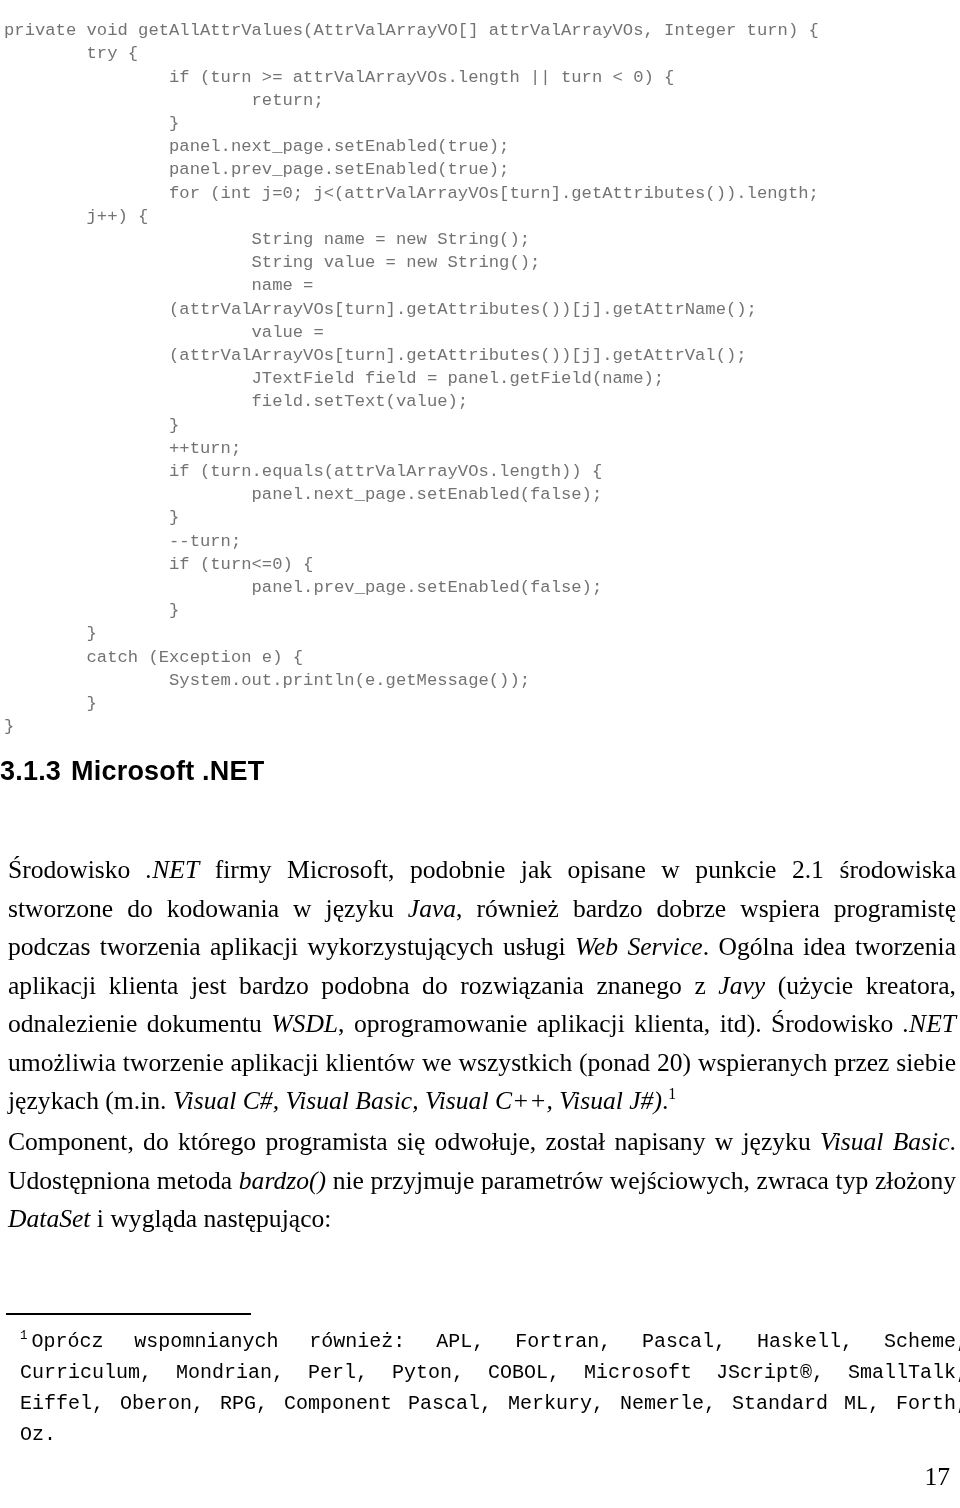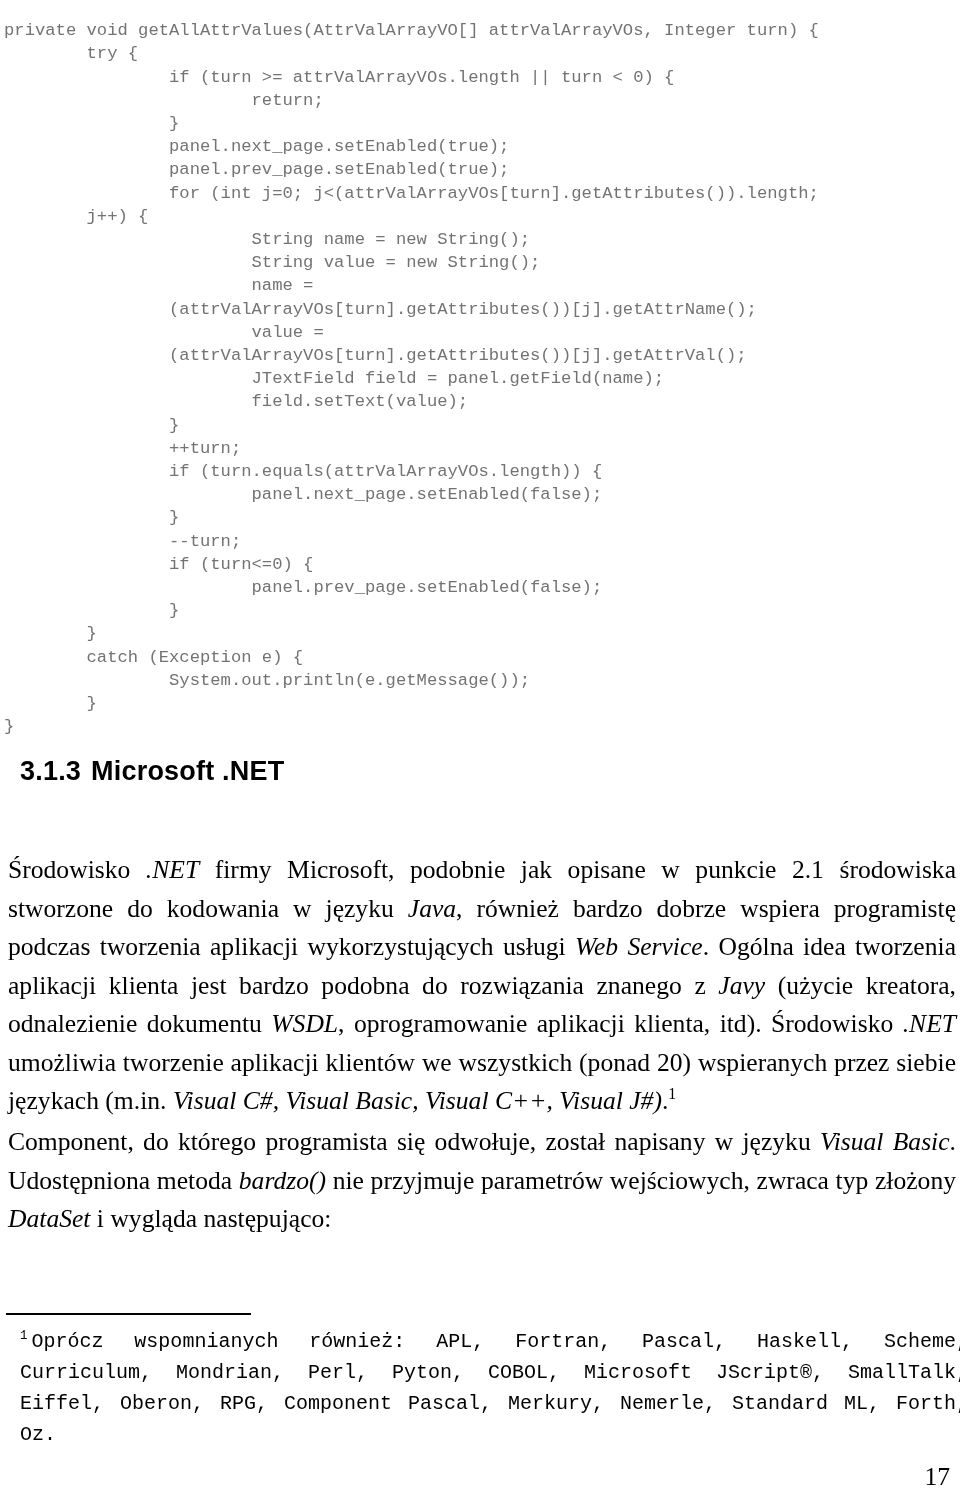--- a/index.html
+++ b/index.html
@@ -37,21 +37,21 @@
     color: #737373;
   }
   .code-line {
     white-space: pre;
     min-height: 23.2px;
   }
 
   
   .section-heading {
     position: absolute;
-    left: 20px;
+    left: 0;
     top: 755px;
     font-family: "Liberation Sans", sans-serif;
     font-weight: bold;
     font-size: 27px;
     line-height: 33px;
     letter-spacing: 0.2px;
     color: #000000;
     text-align: center;
   }
   .section-heading .num { margin-right: 10px; }

